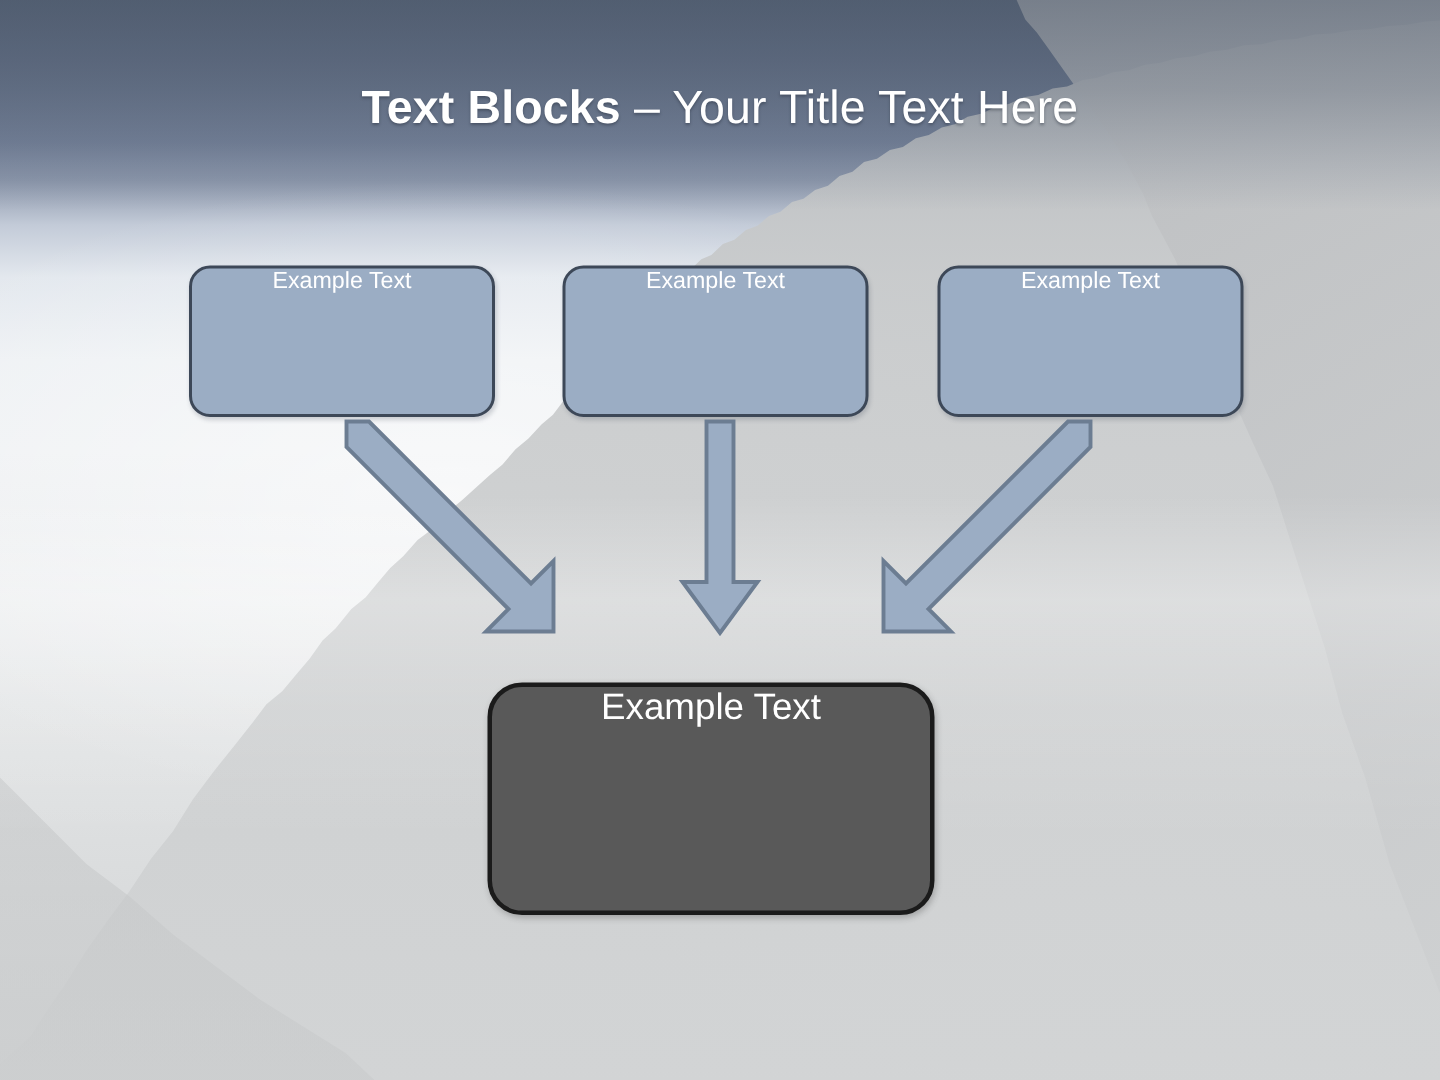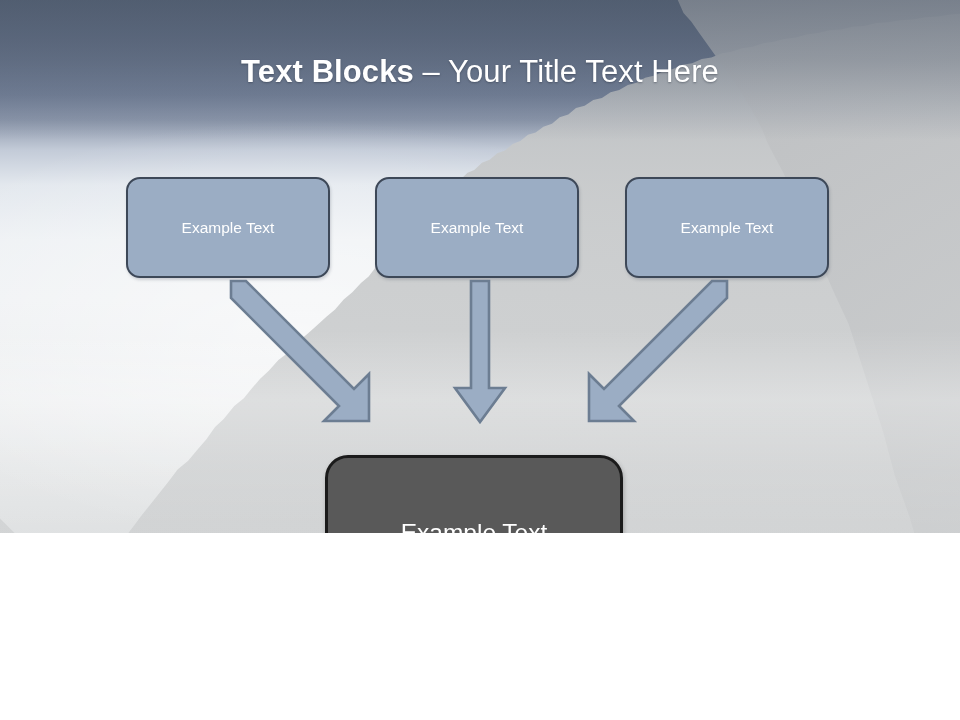--- a/index.html
+++ b/index.html
@@ -7,21 +7,21 @@
     padding: 0;
     background: #ffffff;
   }
   body {
     font-family: "Liberation Sans", sans-serif;
   }
 
   #slide {
     position: relative;
     width: 960px;
-    height: 533px;
+    height: 720px;
     overflow: hidden;
     background: #c9ccd0;
   }
 
   
   .bg-layer {
     position: absolute;
     left: 0; top: 0;
     width: 960px;
     height: 720px;
@@ -151,21 +151,20 @@
     text-shadow: 0 1px 2px rgba(30,38,50,0.40);
   }
   #title .strong { font-weight: bold; }
   #title .light  { font-weight: normal; }
 
   
   .node {
     position: absolute;
     box-sizing: border-box;
     display: flex;
-    align-items: center;
     justify-content: center;
     color: #ffffff;
     text-align: center;
   }
 
   .node-top {
     width: 204px;
     height: 101px;
     background: #9badc4;
     border: 2.5px solid #3d4858;

